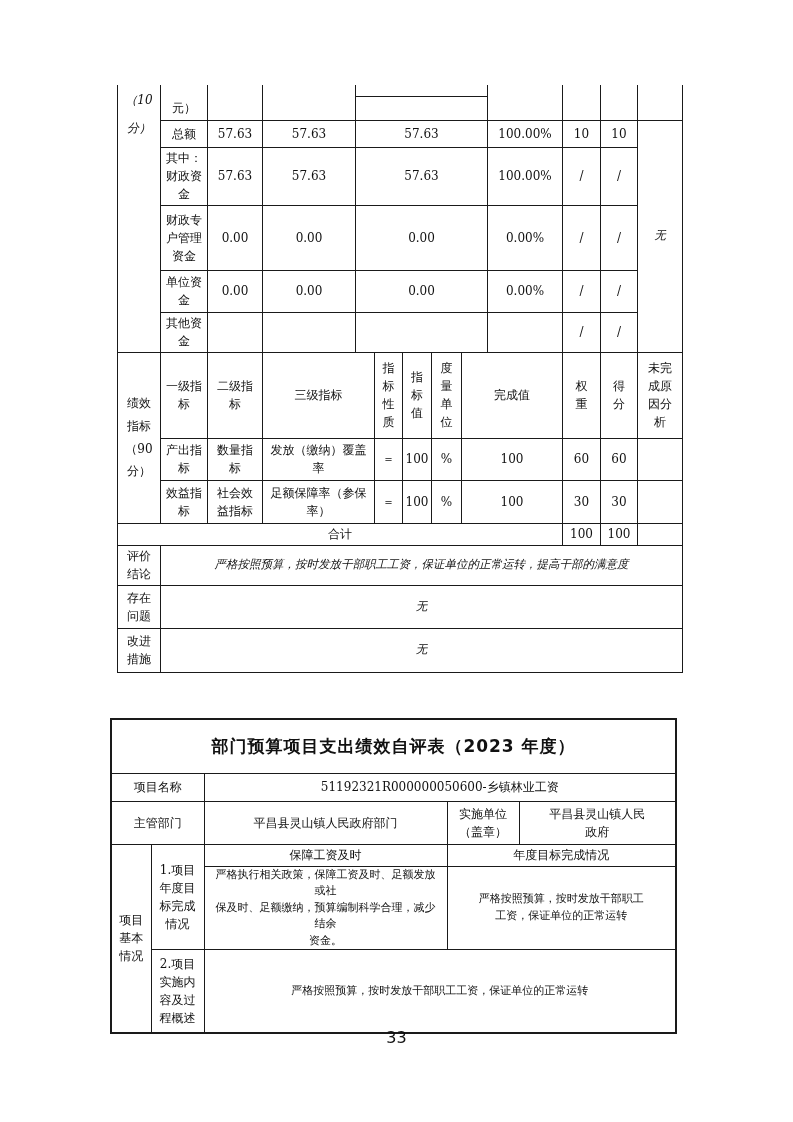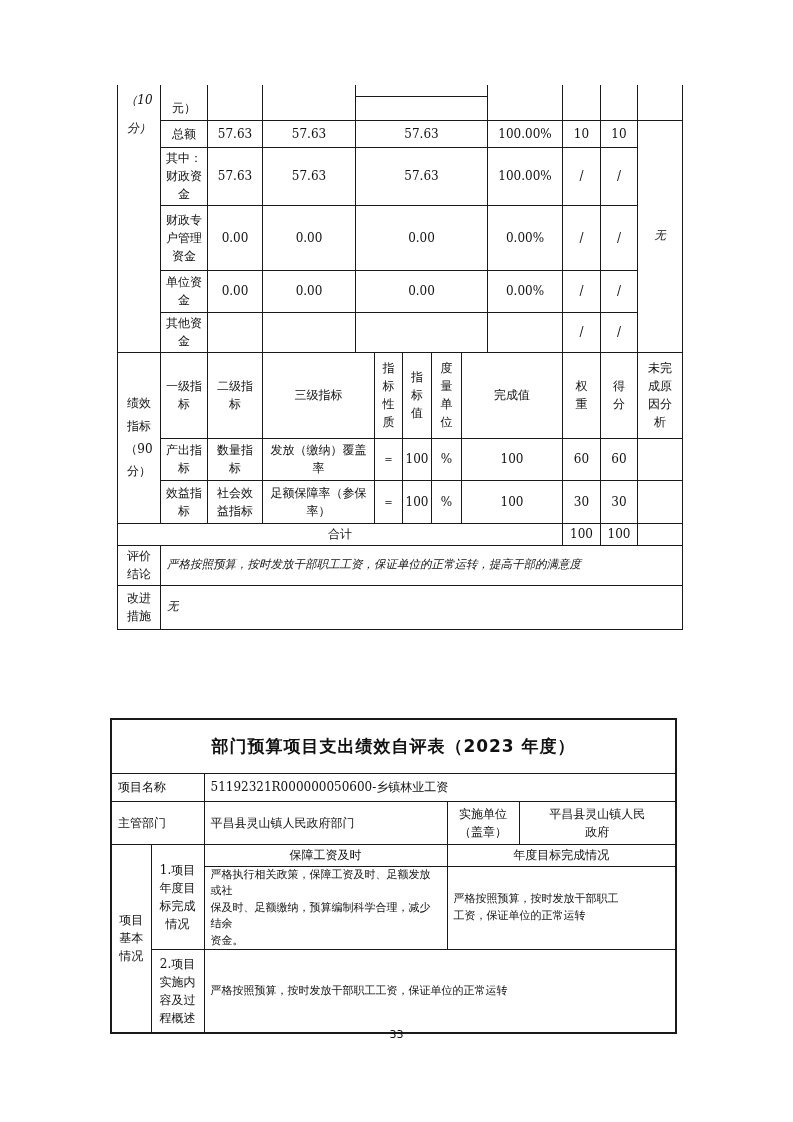--- a/index.html
+++ b/index.html
@@ -31,40 +31,40 @@
   
   .tA { }
   .tA .hid-top td, td.hid-top { border-top-style: hidden; }
   td.hid-bot { border-bottom-style: hidden; }
   td.box-bot { border-bottom: 1px solid #1a1a1a; }
   .cut-left { vertical-align: top; padding-top: 2px; line-height: 2.3; font-style: italic; }
 
   .perf-left { line-height: 1.9; margin-left: 8px; }
   .lh-tall { line-height: 1.55; }
 
-  .left { text-align: left; padding-left: 6px; padding-right: 6px; }
+  .left { text-align: center; padding-left: 6px; padding-right: 6px; }
   .italic { font-style: italic; font-size: 11.5px; }
   .small { font-size: 11px; }
   .sign td { border-bottom-width: 2px; }
   .stack table:first-child { border-top: none; }
 
   
   .t2 { border: 2px solid #1a1a1a; }
   .t2 .title-cell {
     font-family: "DejaVu Sans", "Liberation Sans", sans-serif;
     font-weight: bold;
     font-size: 17px;
     letter-spacing: 1px;
   }
   .pagenum {
     position: absolute;
     top: 1028px; left: 0; width: 100%;
     text-align: center;
     font-family: "DejaVu Sans", "Liberation Sans", sans-serif;
-    font-size: 11px;
+    font-size: 16px;
   }
 </style>
 </head>
 <body>
 
 <div class="page">
 
   <div class="stack">
 
     <table class="tA">
@@ -245,20 +245,25 @@
       <colgroup>
           <col style="width:43px">
           <col style="width:522px">
         </colgroup>
       <tbody>
           <tr style="height:40px">
         <td>评价
 结论</td>
         <td class="left italic">严格按照预算，按时发放干部职工工资，保证单位的正常运转，提高干部的满意度</td>
       </tr>
+      <tr style="height:43px">
+        <td>存在
+问题</td>
+        <td class="left italic">无</td>
+      </tr>
       <tr style="height:44px">
         <td>改进
 措施</td>
         <td class="left italic">无</td>
       </tr>
     </tbody>
       </table>
 
   </div>
 

